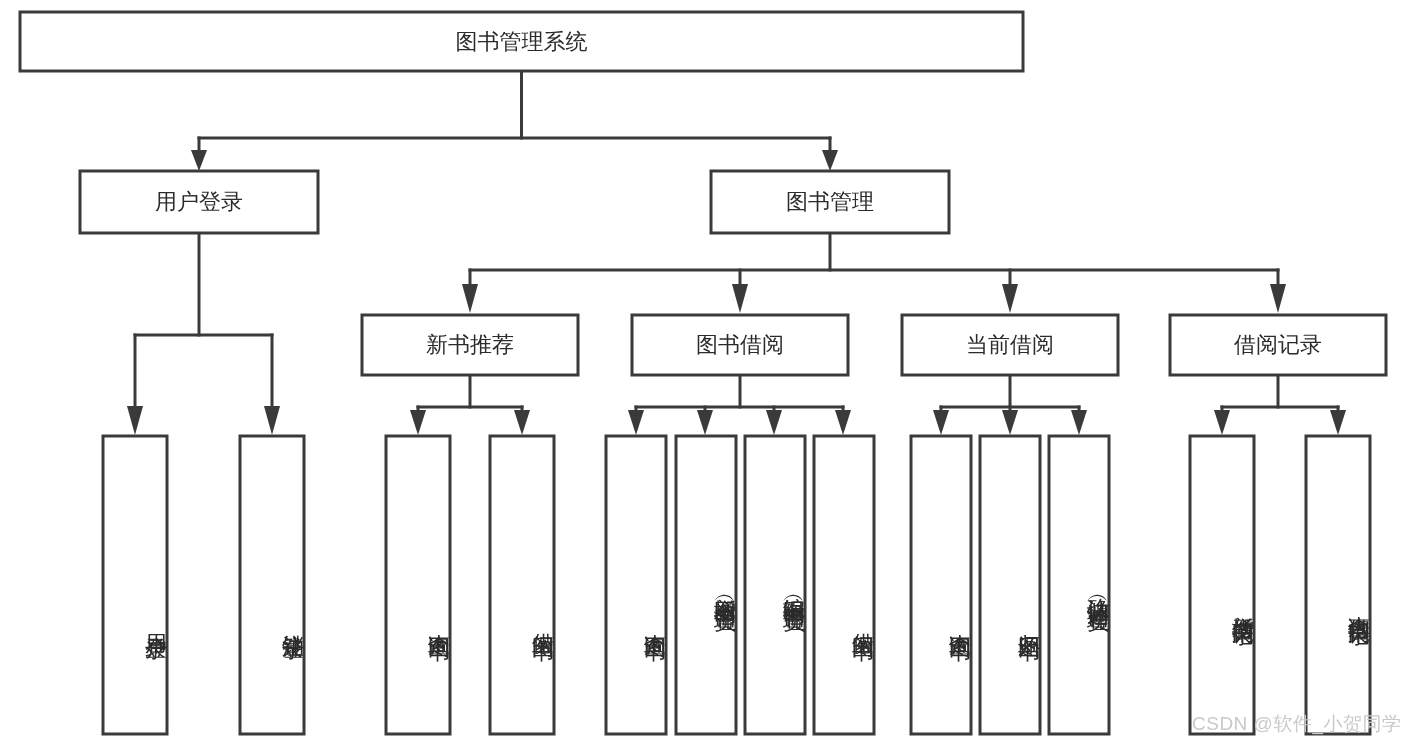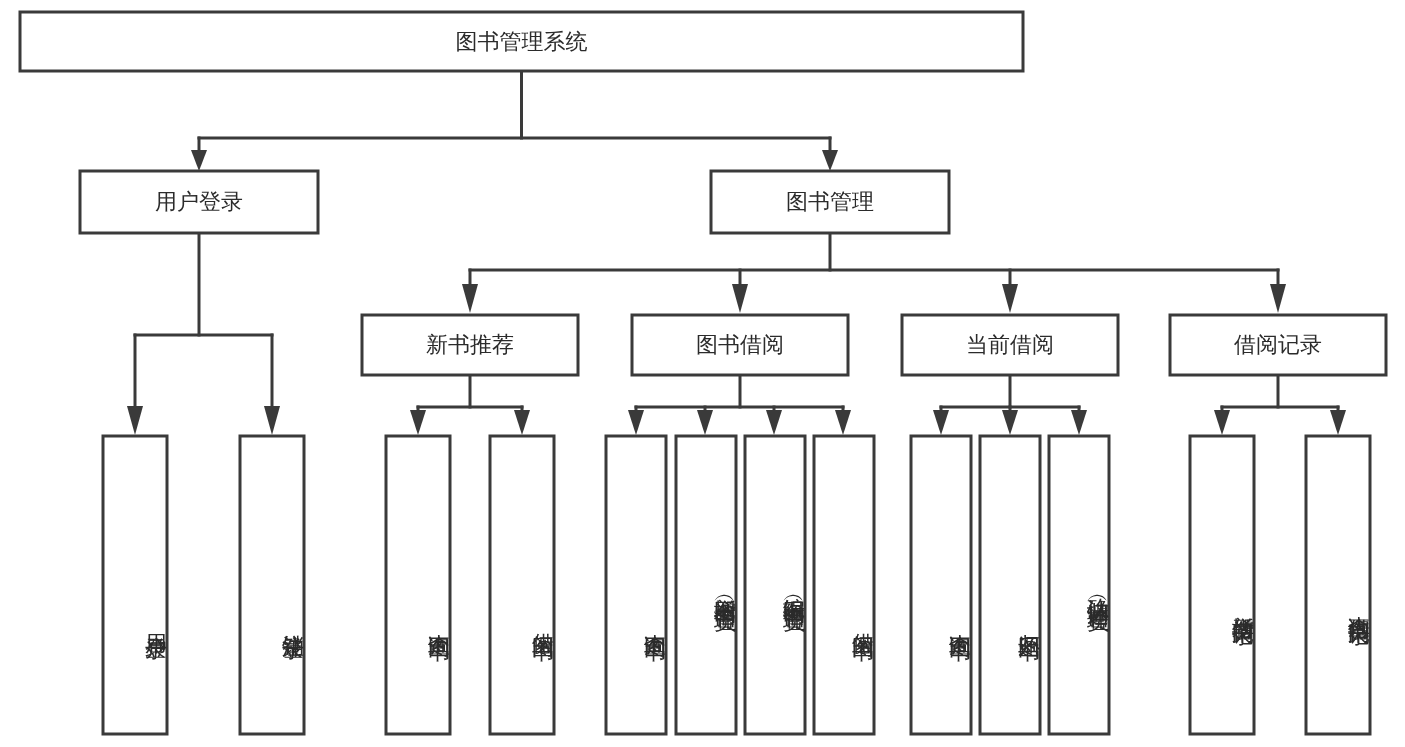--- a/index.html
+++ b/index.html
@@ -216,14 +216,15 @@
   <div class="node-label-v" style="left:606px; top:505px; width:60px; height:229px;">查询图书</div>
   <div class="node-label-v" style="left:676px; top:443px; width:60px; height:291px;">新增图书（管理员）</div>
   <div class="node-label-v" style="left:745px; top:443px; width:60px; height:291px;">编辑图书（管理员）</div>
   <div class="node-label-v" style="left:814px; top:505px; width:60px; height:229px;">借阅图书</div>
   <div class="node-label-v" style="left:911px; top:505px; width:60px; height:229px;">查询图书</div>
   <div class="node-label-v" style="left:980px; top:505px; width:60px; height:229px;">归还图书</div>
   <div class="node-label-v" style="left:1049px; top:443px; width:60px; height:291px;">确认归还（管理员）</div>
   <div class="node-label-v" style="left:1190px; top:474px; width:64px; height:260px;">新增借阅记录</div>
   <div class="node-label-v" style="left:1306px; top:474px; width:64px; height:260px;">查询借阅记录</div>
 
+  <div class="watermark" style="left:1192px; top:711px;">CSDN @软件_小贺同学</div>
 
 </div>
 
 </body></html>

